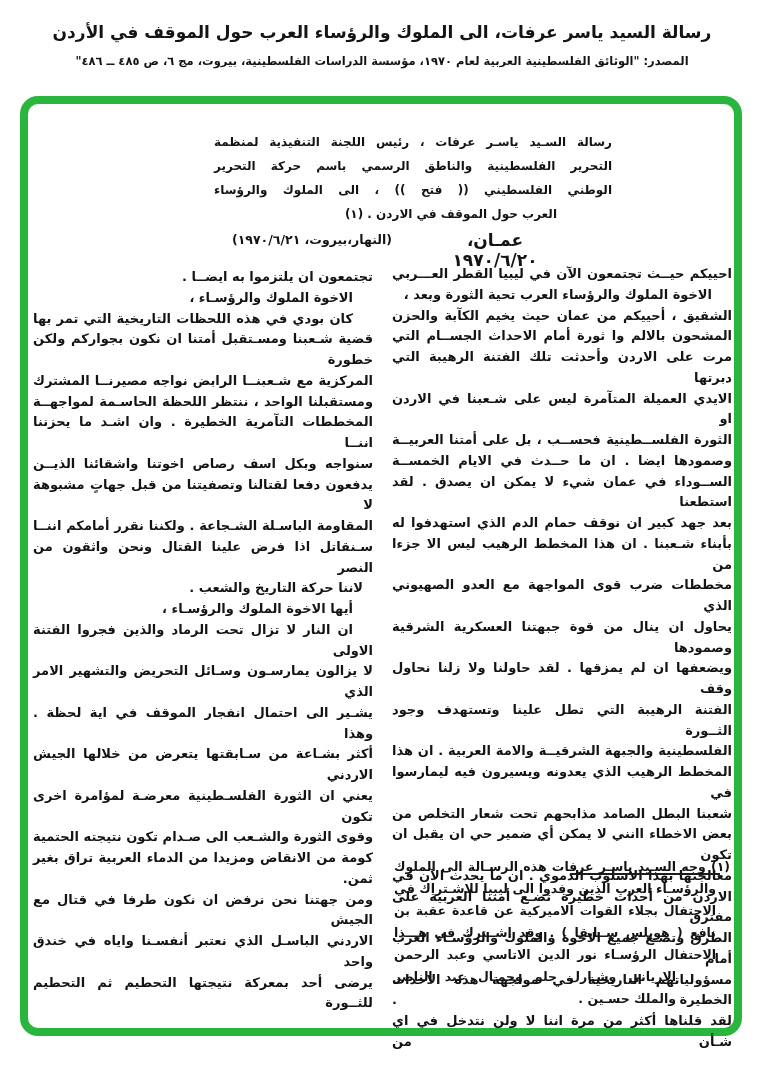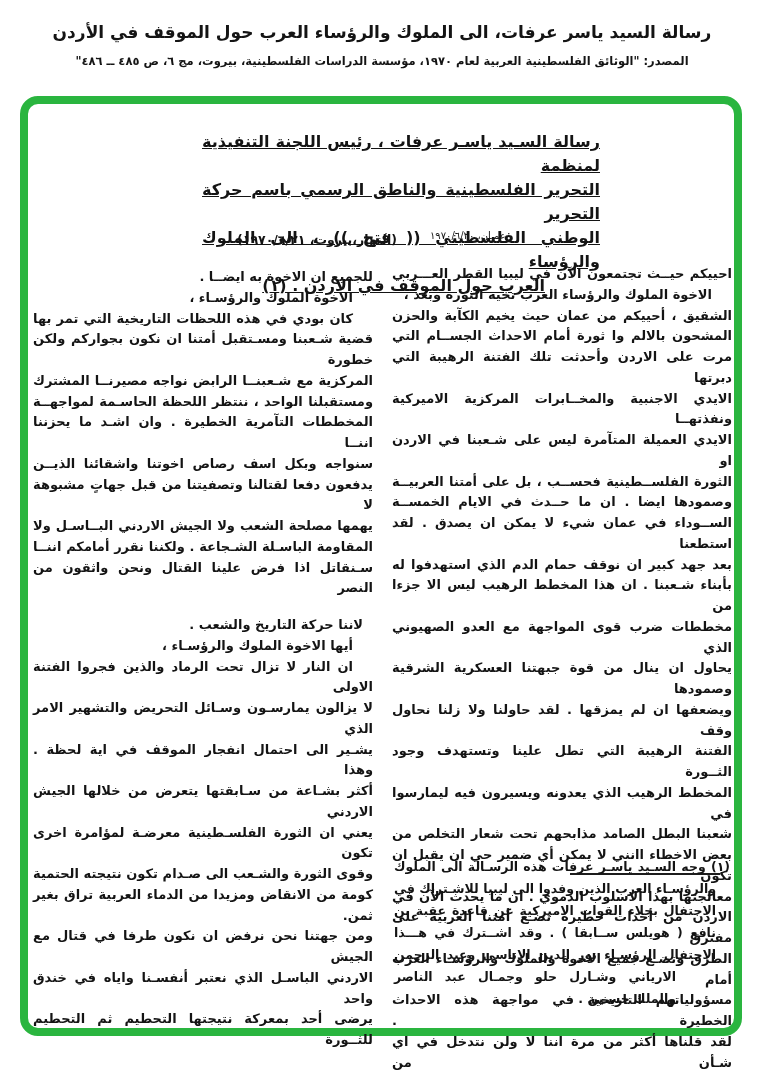--- a/index.html
+++ b/index.html
@@ -25,32 +25,32 @@
 
   .doc-frame{
     position:absolute;left:20px;top:96px;
     width:706px;height:924px;
     border:8px solid #2ab53f;
     border-radius:18px;
     background:#fff;
   }
 
   .doc-heading{
-    position:absolute;left:202px;top:130px;width:398px;
-    direction:rtl;font-size:16px;font-weight:700;line-height:24px;text-decoration:underline;
+    position:absolute;left:214px;top:130px;width:398px;
+    direction:rtl;font-size:12px;font-weight:700;line-height:24px;
   }
 
   .date-location{
     position:absolute;left:430px;top:230px;width:130px;
-    direction:rtl;text-align:left;
-    font-size:10px;font-weight:400;
+    direction:rtl;text-align:center;
+    font-size:17px;font-weight:700;
   }
   .date-publication{
     position:absolute;left:232px;top:232px;width:165px;
-    direction:rtl;text-align:right;
+    direction:rtl;text-align:left;
     font-size:12.5px;font-weight:700;
   }
 
   .col{
     position:absolute;width:340px;
     direction:rtl;font-size:13px;font-weight:700;line-height:20.75px;
   }
   .col-right{left:392px;top:264px;}
   .col-left{left:33px;top:267px;}
 
@@ -91,54 +91,53 @@
 
   <div class="date-location">عمـان، ١٩٧٠/٦/٢٠</div>
   <div class="date-publication">(النهار،بيروت، ١٩٧٠/٦/٢١)</div>
 
   <div class="col col-right">
       <div class="line">احييكم حيــث تجتمعون الآن في ليبيا القطر العـــربي</div>
       <div class="line l-i l-e">الاخوة الملوك والرؤساء العرب تحية الثورة وبعد ،</div>
       <div class="line">الشقيق ، أحييكم من عمان حيث يخيم الكآبة والحزن</div>
       <div class="line">المشحون بالالم وا ثورة أمام الاحداث الجســام التي</div>
       <div class="line">مرت على الاردن وأحدثت تلك الفتنة الرهيبة التي دبرتها</div>
-      <div class="line">الايدي الاجنبية والمخــابرات المركزية الاميركية ونفذتهــا</div>
       <div class="line">الايدي العميلة المتآمرة ليس على شـعبنا في الاردن او</div>
       <div class="line">الثورة الفلســطينية فحســب ، بل على أمتنا العربيــة</div>
       <div class="line">وصمودها ايضا . ان ما حــدث في الايام الخمســة</div>
       <div class="line">الســوداء في عمان شيء لا يمكن ان يصدق . لقد استطعنا</div>
       <div class="line">بعد جهد كبير ان نوقف حمام الدم الذي استهدفوا له</div>
       <div class="line">بأبناء شـعبنا . ان هذا المخطط الرهيب ليس الا جزءا من</div>
       <div class="line">مخططات ضرب قوى المواجهة مع العدو الصهيوني الذي</div>
       <div class="line">يحاول ان ينال من قوة جبهتنا العسكرية الشرقية وصمودها</div>
       <div class="line">ويضعفها ان لم يمزقها . لقد حاولنا ولا زلنا نحاول وقف</div>
       <div class="line">الفتنة الرهيبة التي تطل علينا وتستهدف وجود الثــورة</div>
+      <div class="line">الفلسطينية والجبهة الشرقيــة والامة العربية . ان هذا</div>
       <div class="line">المخطط الرهيب الذي يعدونه ويسيرون فيه ليمارسوا في</div>
       <div class="line">شعبنا البطل الصامد مذابحهم تحت شعار التخلص من</div>
       <div class="line">بعض الاخطاء اانني لا يمكن أي ضمير حي ان يقبل ان تكون</div>
       <div class="line">معالجتها بهذا الاسلوب الدموي . ان ما يحدث الآن في</div>
       <div class="line">الاردن من أحداث خطيرة تضـع أمتنا العربية على مفترق</div>
       <div class="line">الطرق وتضـع جميع الاخوة والملوك والرؤسـاء العرب أمام</div>
       <div class="line">مسؤولياتهم التاريخية في مواجهة هذه الاحداث الخطيرة .</div>
       <div class="line">لقد قلناها أكثر من مرة اننا لا ولن نتدخل في اي شـأن من</div>
     </div>
   <div class="col col-left">
-      <div class="line l-e">للجميع ان الاخوة به ايضــا .</div>
+      <div class="line l-e">تجتمعون ان يلتزموا به ايضــا .</div>
       <div class="line l-i l-e">الاخوة الملوك والرؤسـاء ،</div>
       <div class="line l-i">كان بودي في هذه اللحظات التاريخية التي تمر بها</div>
       <div class="line">قضية شـعبنا ومسـتقبل أمتنا ان نكون بجواركم ولكن خطورة</div>
       <div class="line">المركزية مع شـعبنــا الرابض نواجه مصيرنــا المشترك</div>
       <div class="line">ومستقبلنا الواحد ، ننتظر اللحظة الحاسـمة لمواجهــة</div>
       <div class="line">المخططات التآمرية الخطيرة . وان اشـد ما يحزننا اننــا</div>
       <div class="line">سنواجه وبكل اسف رصاص اخوتنا واشقائنا الذيــن</div>
       <div class="line">يدفعون دفعا لقتالنا وتصفيتنا من قبل جهاتٍ مشبوهة لا</div>
-      <div class="line">يهمها مصلحة الشعب ولا الجيش الاردني البــاسـل ولا</div>
       <div class="line">المقاومة الباسـلة الشـجاعة . ولكننا نقرر أمامكم اننــا</div>
       <div class="line">سـنقاتل اذا فرض علينا القتال ونحن واثقون من النصر</div>
-      <div class="line l-e" style="padding-right: 10px; margin-top: 16px;">لاننا حركة التاريخ والشعب .</div>
+      <div class="line l-e" style="padding-right: 10px;">لاننا حركة التاريخ والشعب .</div>
       <div class="line l-i l-e">أيها الاخوة الملوك والرؤسـاء ،</div>
       <div class="line l-i">ان النار لا تزال تحت الرماد والذين فجروا الفتنة الاولى</div>
       <div class="line">لا يزالون يمارسـون وسـائل التحريض والتشهير الامر الذي</div>
       <div class="line">يشـير الى احتمال انفجار الموقف في اية لحظة . وهذا</div>
       <div class="line">أكثر بشـاعة من سـابقتها يتعرض من خلالها الجيش الاردني</div>
       <div class="line">يعني ان الثورة الفلسـطينية معرضـة لمؤامرة اخرى تكون</div>
       <div class="line">وقوى الثورة والشـعب الى صـدام تكون نتيجته الحتمية</div>
       <div class="line">كومة من الانقاض ومزيدا من الدماء العربية تراق بغير ثمن.</div>
       <div class="line">ومن جهتنا نحن نرفض ان نكون طرفا في قتال مع الجيش</div>
       <div class="line">الاردني الباسـل الذي نعتبر أنفسـنا واياه في خندق واحد</div>

